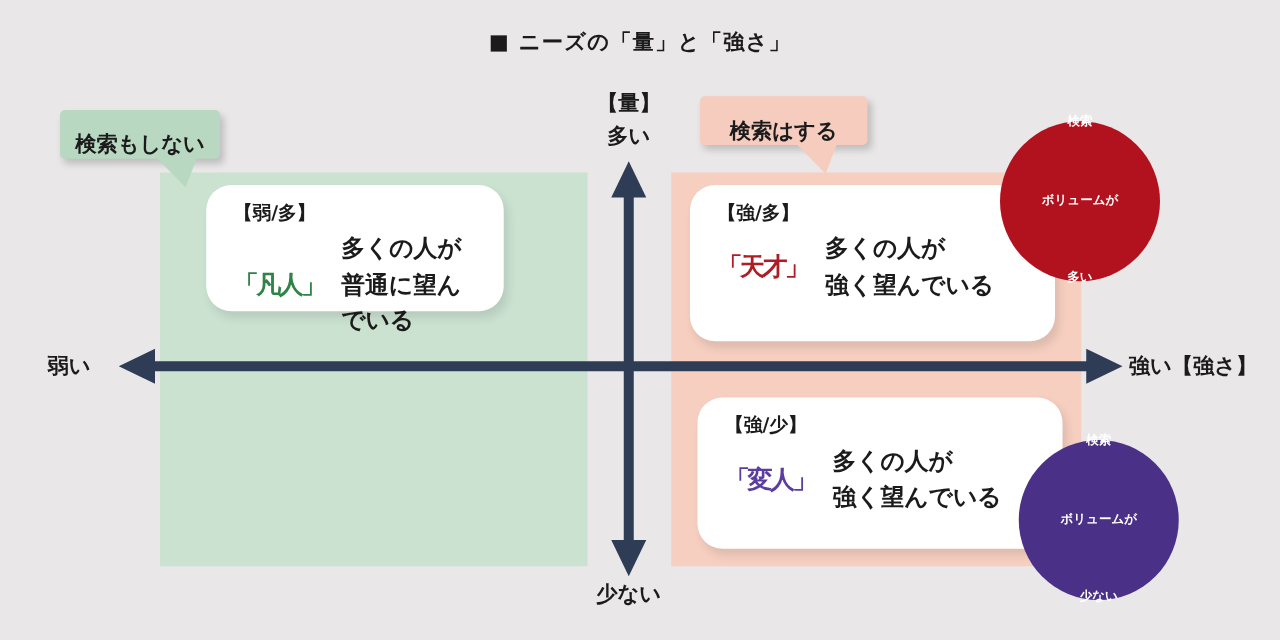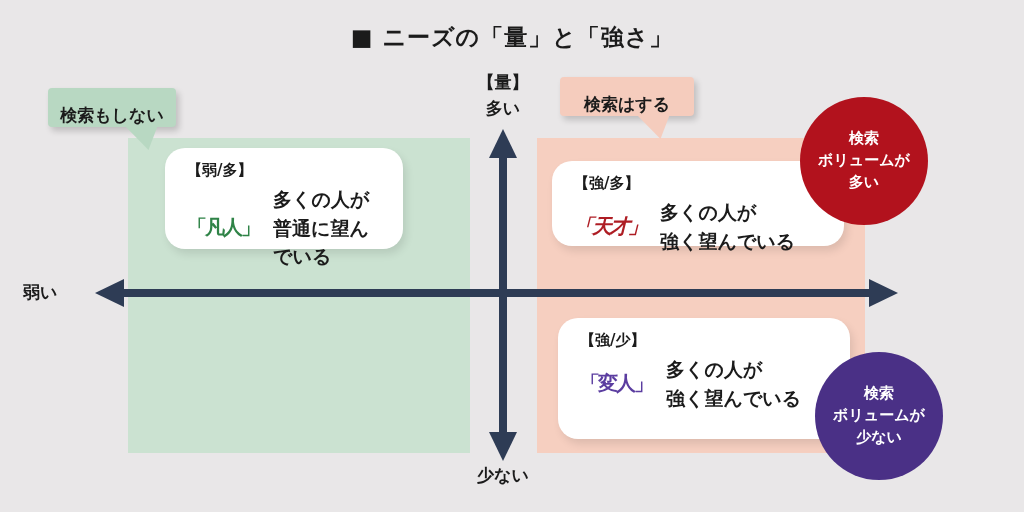--- a/index.html
+++ b/index.html
@@ -4,66 +4,66 @@
 <style>
   * { margin:0; padding:0; box-sizing:border-box; }
   body { font-family:"DejaVu Sans","Liberation Sans",sans-serif; }
   .canvas {
     position:relative; width:1024px; height:512px;
     background:var(--bg); overflow:hidden;
     color:var(--text); font-weight:bold;
   }
   .title {
     position:absolute; top:22px; left:0; width:1024px;
-    text-align:center; font-size:23px; letter-spacing:1px;
+    text-align:center; font-size:17px; letter-spacing:1px;
   }
   .area { position:absolute; z-index:1; }
   .area-green { left:128px; top:138px; width:342px; height:315px; background:var(--green-area); }
   .area-pink  { left:537px; top:138px; width:328px; height:315px; background:var(--pink-area); }
   .axes { position:absolute; left:0; top:0; z-index:2; }
   .axes line { stroke:var(--axis); stroke-width:8; }
   .axes polygon { fill:var(--axis); }
   .axis-label { position:absolute; z-index:2; font-size:17px; }
   .label-center { left:433px; width:140px; text-align:center; }
   .lbl-qty { top:71px; }
   .lbl-many { top:97px; }
   .lbl-few { top:464px; }
-  .lbl-weak { left:23px; top:281px; }
+  .lbl-weak { left:38px; top:281px; }
   .lbl-strong { left:903px; top:281px; }
   .bubble {
     position:absolute; z-index:4; height:39px; border-radius:4px;
     display:flex; align-items:flex-end; justify-content:center;
     font-size:17px; box-shadow:3px 4px 6px rgba(0,0,0,.18);
   }
   .bubble-green { left:48px; top:88px; width:128px; background:var(--green-bubble); }
   .bubble-pink  { left:560px; top:77px; width:134px; background:var(--pink-bubble); }
   .tail {
     position:absolute; bottom:-23px; left:76px; width:34px; height:25px;
     clip-path:polygon(0 0, 100% 0, 72% 100%);
   }
   .bubble-green .tail { background:var(--green-bubble); }
   .bubble-pink  .tail { background:var(--pink-bubble); }
   .card {
     position:absolute; z-index:3; background:#fff; border-radius:20px;
     padding:13px 16px 10px 22px; box-shadow:3px 5px 8px rgba(0,0,0,.10);
   }
   .card-bonjin { left:165px; top:148px; width:238px; height:101px; }
-  .card-tensai { left:552px; top:148px; width:292px; height:85px;margin-top:13px; }
+  .card-tensai { left:552px; top:148px; width:292px; height:125px; }
   .card-henjin { left:558px; top:318px; width:292px; height:121px; }
   .card .tag { font-size:15px; }
   .card .row { display:flex; align-items:center; gap:14px; margin-top:5px; }
   .card .term { font-size:20px; letter-spacing:-2px; white-space:nowrap; }
   .term-green  { color:var(--term-green); }
-  .term-red    { color:var(--term-red);font-style:italic; }
+  .term-red    { color:var(--term-red); }
   .term-purple { color:var(--term-purple);text-align:right; }
   .card .desc { font-size:19px; line-height:1.5; }
   .badge {
     position:absolute; z-index:5; width:128px; height:128px; border-radius:50%;
     color:#fff; display:flex; flex-direction:column; align-items:center;
-    justify-content:center; text-align:center; font-size:15px; line-height:1.45;
+    justify-content:center; text-align:center; font-size:10px; line-height:1.45;gap:48px;
   }
   .badge-red    { left:800px; top:97px;  background:var(--badge-red); }
   .badge-purple { left:815px; top:352px; background:var(--badge-purple); }
 </style>
 </head>
 <body>
 
 <div class="canvas" style="--bg: #e9e7e8; --green-area: #cbe2d1; --green-bubble: #b8d8c2; --pink-area: #f6cfc0; --pink-bubble: #f5ccbd; --axis: #2e3c55; --term-green: #2f8347; --term-red: #ae1d24; --term-purple: #5b3da0; --badge-red: #b2121d; --badge-purple: #4a3086; --text: #1b1b1b;">
 
   <div class="title">■ ニーズの「量」と「強さ」</div>
@@ -77,20 +77,21 @@
     <polygon points="503,461 489,432 517,432"></polygon>
     <line x1="119" y1="293" x2="874" y2="293"></line>
     <polygon points="95,293 124,279 124,307"></polygon>
     <polygon points="898,293 869,279 869,307"></polygon>
   </svg>
 
   <div class="axis-label label-center lbl-qty">【量】</div>
   <div class="axis-label label-center lbl-many">多い</div>
   <div class="axis-label label-center lbl-few">少ない</div>
   <div class="axis-label lbl-weak">弱い</div>
+  <div class="axis-label lbl-strong">強い【強さ】</div>
 
   <div class="bubble bubble-green">
     <span>検索もしない</span>
     <span class="tail"></span>
   </div>
   <div class="bubble bubble-pink">
     <span>検索はする</span>
     <span class="tail"></span>
   </div>
 

